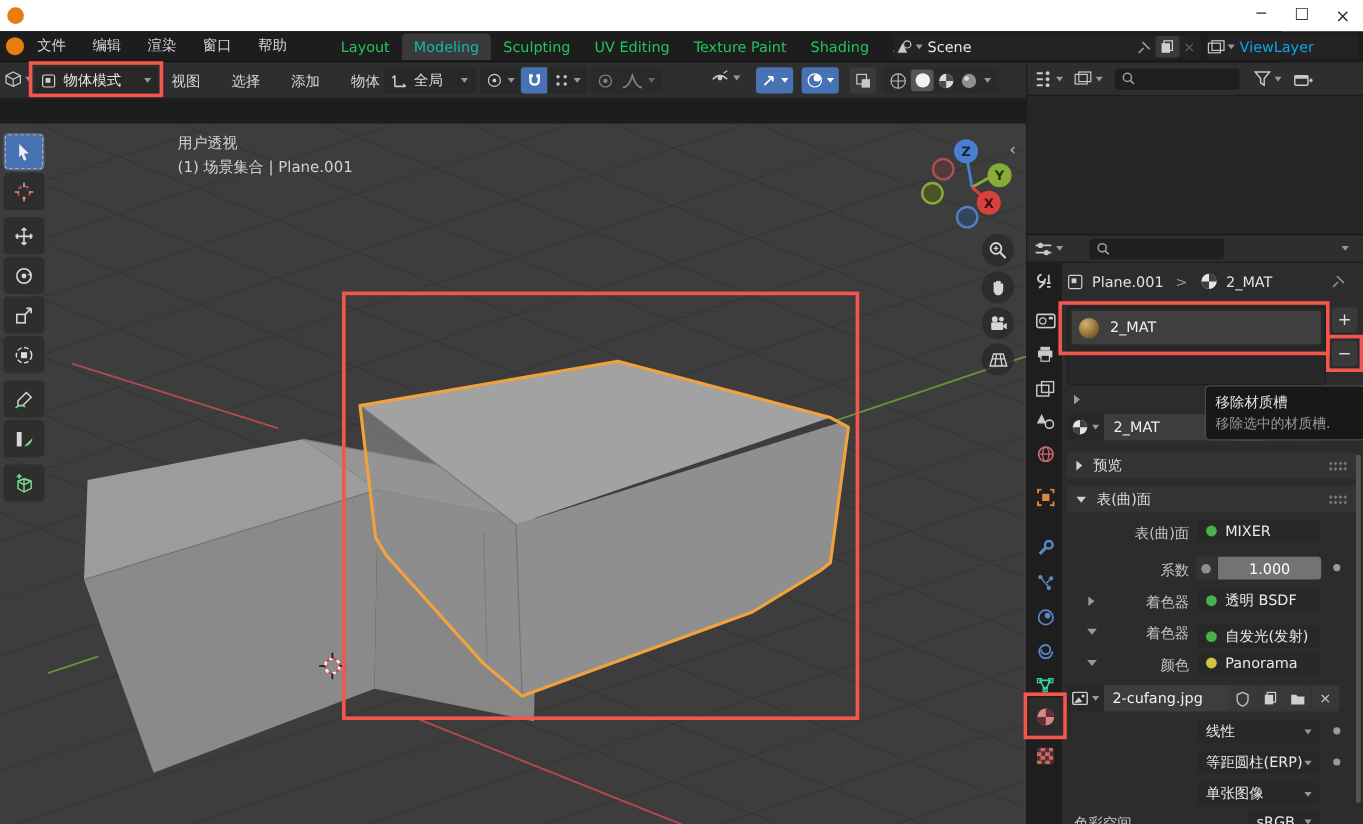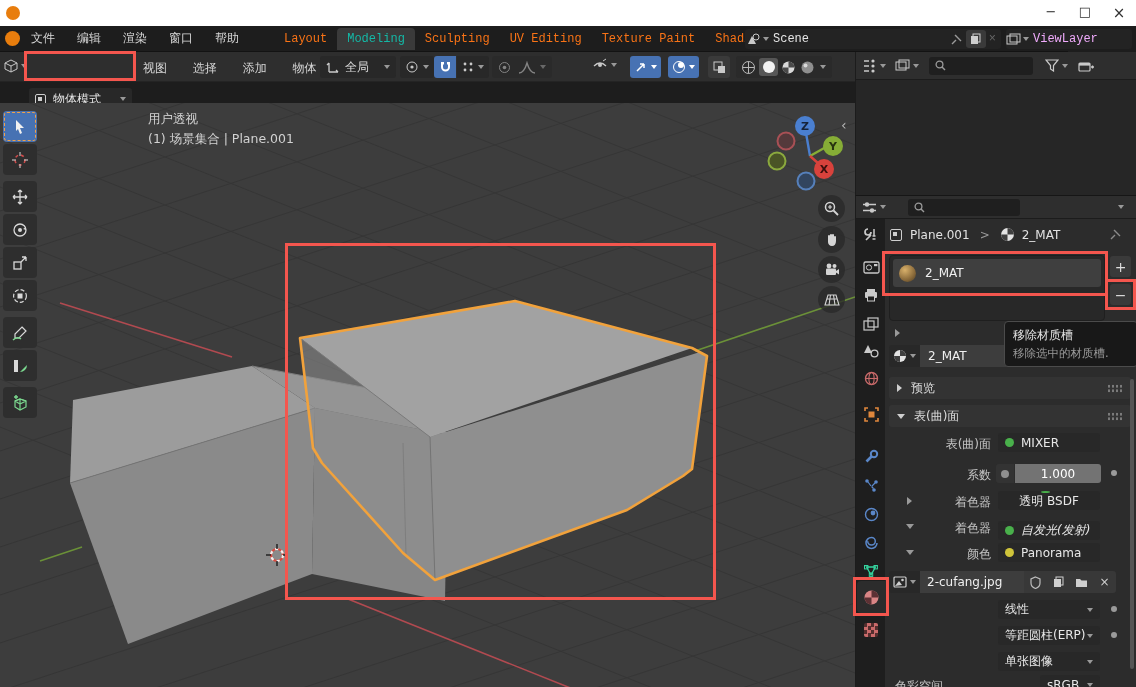--- a/index.html
+++ b/index.html
@@ -10,23 +10,23 @@
   .row { display:flex; align-items:center; }
   .btn { background:#282828; border-radius:3px; display:flex; align-items:center; color:#dddddd; }
   .chev { width:0; height:0; border-left:3.5px solid transparent; border-right:3.5px solid transparent; border-top:4px solid #999; display:inline-block; }
   .chev.lt { border-top-color:#ccc; }
   .tri-r { width:0; height:0; border-top:4px solid transparent; border-bottom:4px solid transparent; border-left:5px solid #9a9a9a; display:inline-block; }
   .tri-d { width:0; height:0; border-left:4px solid transparent; border-right:4px solid transparent; border-top:5px solid #9a9a9a; display:inline-block; }
   .grip { width:16px; height:9px; background:radial-gradient(#7a7a7a 1px, transparent 1.2px); background-size:4px 4.5px; }
   .annot { position:absolute; border:3px solid #f4564e; z-index:60; pointer-events:none; }
   .titlebar { left:0; top:0; width:1136px; height:26px; background:#ffffff; color:#1a1a1a; display:flex; align-items:center; }
   .winbtn { width:34px; text-align:center; color:#333; font-size:13px; }
-  .topbar { left:0; top:26px; width:1068px; height:26px; background:#1d1d1d; border-bottom:1px solid #131313; display:flex; align-items:center;font-family:Liberation Mono, monospace; }
+  .topbar { left:0; top:26px; width:1068px; height:26px; background:#1d1d1d; border-bottom:1px solid #131313; display:flex; align-items:center; }
   .menuitem { color:#d6d6d6; margin:0 11px; }
-  .wstab { color:#f97316; padding:4px 10px; border-radius:4px 4px 0 0; white-space:nowrap; }
+  .wstab { color:#22c55e; padding:4px 10px; border-radius:4px 4px 0 0; white-space:nowrap; }
   .wstab.active { background:#3a3a3a; color:#14b8a6; }
   .hdr { background:#2e2e2e; }
   .field { background:#1f1f1f; border-radius:3px; color:#e0e0e0; display:flex; align-items:center; }
   .panelhdr { background:#333333; border-radius:3px; display:flex; align-items:center; color:#dcdcdc; }
   .valbtn { background:#282828; border-radius:3px; height:19px; display:flex; align-items:center; color:#e8e8e8; padding:0 7px; }
   .dot { width:9px; height:9px; border-radius:50%; display:inline-block; margin-right:7px; }
   .plabel { position:absolute; width:92px; text-align:right; color:#c4c4c4; }
   .tabicon { position:absolute; left:0; width:30px; height:26px; display:flex; align-items:center; justify-content:center; }
   svg { display:block; }
   .tooltip { position:absolute; left:1004px; top:321px; width:134px; background:#181818; border:1px solid #4b4b4b; border-radius:4px; padding:5px 8px; z-index:55; }
@@ -88,33 +88,33 @@
       </div>
       <span style="color:#666;margin-right:5px;">×</span>
     </div>
 
     <div class="abs" style="left:1006px;top:3px;width:126px;height:20px;display:flex;align-items:center;background:#232323;border-radius:3px;">
       <svg width="15" height="13" viewBox="0 0 15 13">
           <rect x="1" y="3" width="10" height="8" fill="none" stroke="#c9c9c9"></rect>
           <rect x="4" y="1" width="10" height="8" fill="none" stroke="#c9c9c9"></rect>
         </svg>
       <span class="chev" style="margin:0 4px 0 2px;"></span>
-      <span style="color:#f0abfc;">ViewLayer</span>
+      <span style="color:#0ea5e9;">ViewLayer</span>
     </div>
   </div>
 
   <div class="abs hdr" style="left:0;top:52px;width:855px;height:30px;border-bottom:1px solid #242424;">
     <div class="abs row" style="left:3px;top:6px;">
       <svg width="16" height="16" viewBox="0 0 16 16">
           <path d="M8 2 L14 5 V11 L8 14 L2 11 V5 Z" fill="none" stroke="#c9c9c9"></path>
           <path d="M8 8 V14 M8 8 L2 5 M8 8 L14 5" stroke="#c9c9c9" fill="none"></path>
         </svg>
       <span class="chev" style="margin-left:2px;"></span>
     </div>
-    <div class="abs btn" style="left:29px;top:4px;width:103px;height:22px;padding:0 6px;margin-top:32px;">
+    <div class="abs btn" style="left:29px;top:4px;width:103px;height:22px;padding:0 6px;">
       <span style="width:11px;height:11px;border:1.5px solid #cfcfcf;border-radius:2px;display:inline-block;position:relative;">
           <span style="position:absolute;left:2px;top:2px;width:4px;height:4px;background:#cfcfcf;"></span>
         </span>
       <span style="margin-left:7px;color:#e6e6e6;">物体模式</span>
       <span class="chev" style="margin-left:auto;"></span>
     </div>
     <div class="abs" style="left:143px;top:8px;">
       <span class="menuitem" style="margin:0;">视图</span>
       <span class="menuitem" style="margin:0 0 0 22px;">选择</span>
       <span class="menuitem" style="margin:0 0 0 22px;">添加</span>
@@ -618,28 +618,28 @@
 
     <div class="plabel" style="left:14px;top:248px;">系数</div>
     <div class="abs" style="left:111px;top:245px;width:18px;height:19px;background:#333;border-radius:3px 0 0 3px;display:flex;align-items:center;justify-content:center;">
         <span style="width:8px;height:8px;border-radius:50%;background:#8f8f8f;display:inline-block;"></span>
       </div>
     <div class="abs" style="left:130px;top:245px;width:86px;height:19px;background:#737373;border-radius:0 3px 3px 0;display:flex;align-items:center;justify-content:center;color:#fff;">1.000</div>
     <span class="abs" style="left:226px;top:251px;width:6px;height:6px;border-radius:50%;background:#9a9a9a;"></span>
 
     <span class="tri-r abs" style="left:22px;top:278px;"></span>
     <div class="plabel" style="left:14px;top:275px;">着色器</div>
-    <div class="valbtn abs" style="left:113px;top:272px;width:102px;flex-direction:column;">
+    <div class="valbtn abs" style="left:113px;top:272px;width:102px;">
       <span class="dot" style="background:#49b04b;"></span>
         <span>透明 BSDF</span>
     </div>
 
     <span class="tri-d abs" style="left:21px;top:305px;"></span>
     <div class="plabel" style="left:14px;top:301px;">着色器</div>
-    <div class="valbtn abs" style="left:113px;top:302px;width:102px;font-style:italic;">
+    <div class="valbtn abs" style="left:113px;top:302px;width:102px;">
       <span class="dot" style="background:#49b04b;"></span>
         <span>自发光(发射)</span>
     </div>
 
     <span class="tri-d abs" style="left:21px;top:331px;"></span>
     <div class="plabel" style="left:14px;top:327px;">颜色</div>
     <div class="valbtn abs" style="left:113px;top:324px;width:102px;">
       <span class="dot" style="background:#cfc43a;"></span>
         <span>Panorama</span>
     </div>

